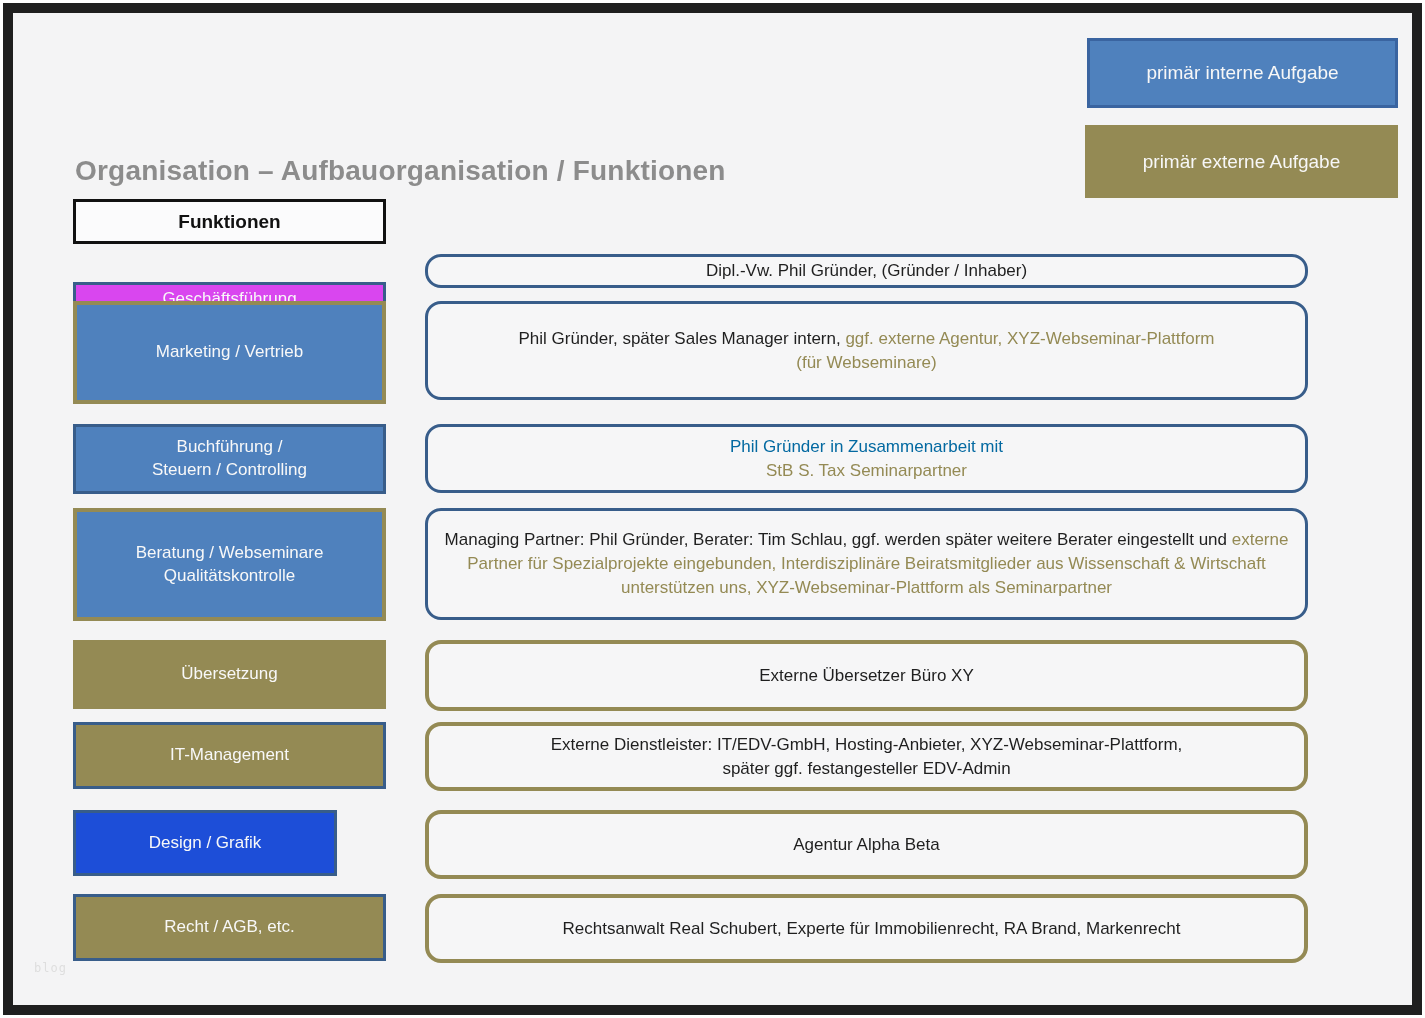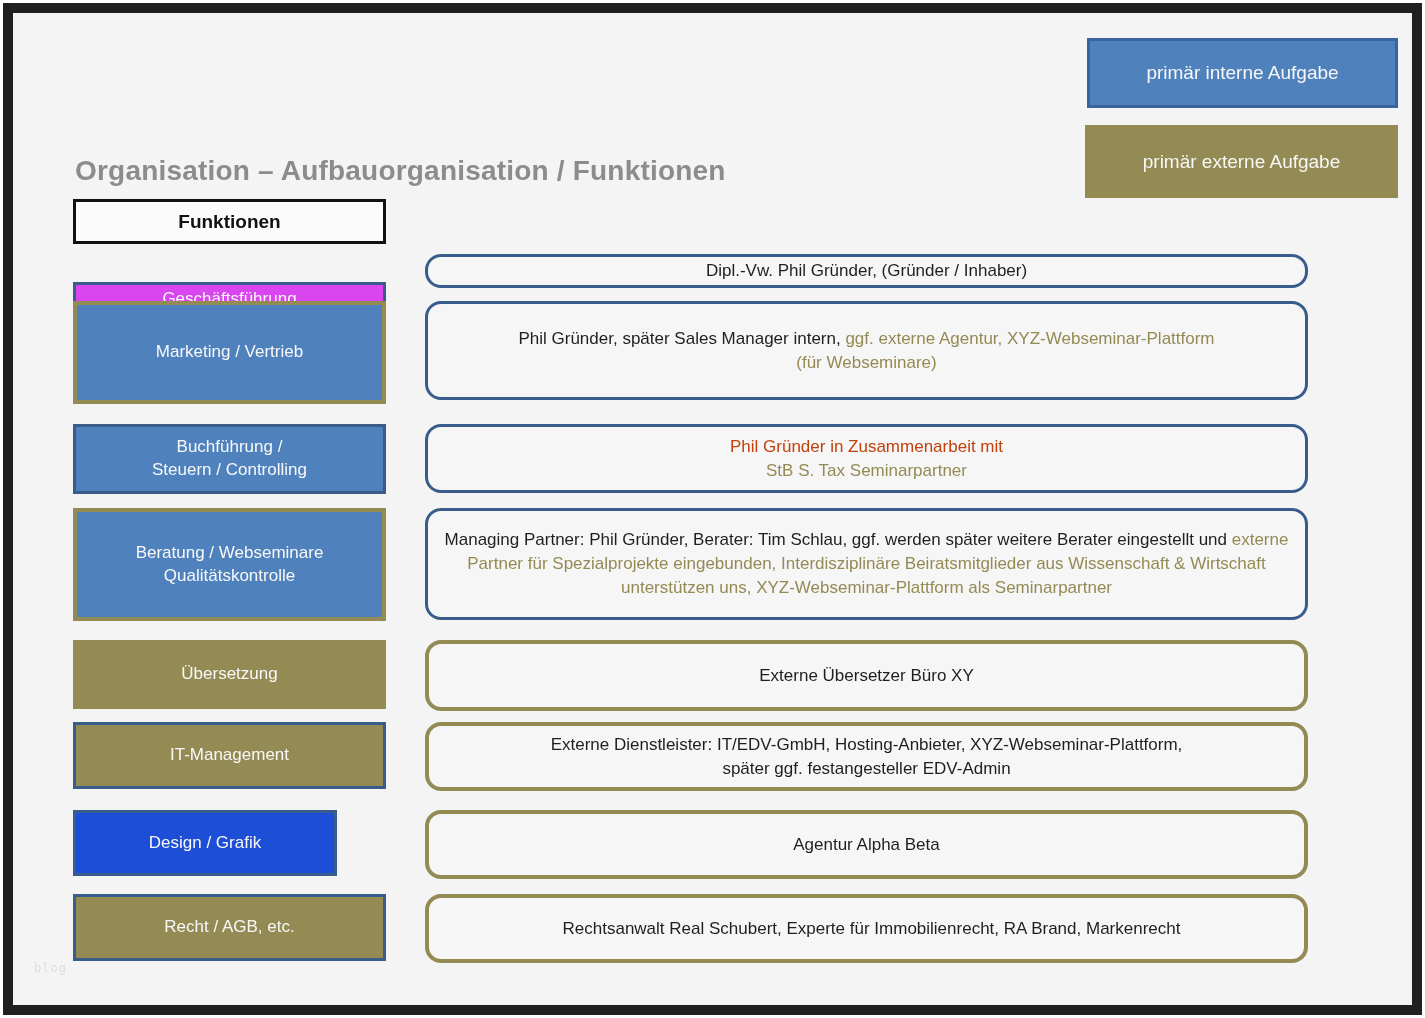--- a/index.html
+++ b/index.html
@@ -70,21 +70,21 @@
       <div class="abs person-box" style="left: 425px; top: 254px; width: 883px; height: 34px; border: 3px solid rgb(56, 93, 138);">
         <div class="inner"><span style="color: rgb(31, 31, 31);">Dipl.-Vw. Phil Gründer, (Gründer / Inhaber)</span></div>
       </div>
       <div class="abs fn-box" style="left: 73px; top: 301px; width: 313px; height: 103px; background: rgb(79, 129, 189); border: 4px solid rgb(148, 138, 84); justify-content: center;"><span>Marketing / Vertrieb</span></div>
       <div class="abs person-box" style="left: 425px; top: 301px; width: 883px; height: 99px; border: 3px solid rgb(56, 93, 138);">
         <div class="inner"><span style="color: rgb(31, 31, 31);">Phil Gründer, später Sales Manager intern, </span><span style="color: rgb(148, 138, 84);">ggf. externe Agentur, XYZ-Webseminar-Plattform</span><br><span style="color: rgb(148, 138, 84);">(für Webseminare)</span></div>
       </div>
       <div class="abs fn-box" style="left: 73px; top: 424px; width: 313px; height: 70px; background: rgb(79, 129, 189); border: 3px solid rgb(56, 93, 138);"><span>Buchführung /
 Steuern / Controlling</span></div>
       <div class="abs person-box" style="left: 425px; top: 424px; width: 883px; height: 69px; border: 3px solid rgb(56, 93, 138);">
-        <div class="inner"><span style="color: #c2410c;">Phil Gründer in Zusammenarbeit mit</span><br><span style="color: rgb(148, 138, 84);">StB S. Tax Seminarpartner</span></div>
+        <div class="inner"><span style="color: #0369a1;">Phil Gründer in Zusammenarbeit mit</span><br><span style="color: rgb(148, 138, 84);">StB S. Tax Seminarpartner</span></div>
       </div>
       <div class="abs fn-box" style="left: 73px; top: 508px; width: 313px; height: 113px; background: rgb(79, 129, 189); border: 4px solid rgb(148, 138, 84);"><span>Beratung / Webseminare
 Qualitätskontrolle</span></div>
       <div class="abs person-box" style="left: 425px; top: 508px; width: 883px; height: 112px; border: 3px solid rgb(56, 93, 138);">
         <div class="inner"><span style="color: rgb(31, 31, 31);">Managing Partner: Phil Gründer, Berater: Tim Schlau, ggf. werden später weitere Berater eingestellt und </span><span style="color: rgb(148, 138, 84);">externe Partner für Spezialprojekte eingebunden, Interdisziplinäre Beiratsmitglieder aus Wissenschaft &amp; Wirtschaft unterstützen uns, XYZ-Webseminar-Plattform als Seminarpartner</span></div>
       </div>
       <div class="abs fn-box" style="left: 73px; top: 640px; width: 313px; height: 69px; background: rgb(148, 138, 84); border: 4px solid rgb(148, 138, 84);"><span>Übersetzung</span></div>
       <div class="abs person-box" style="left: 425px; top: 640px; width: 883px; height: 71px; border: 4px solid rgb(148, 138, 84);">
         <div class="inner"><span style="color: rgb(31, 31, 31);">Externe Übersetzer Büro XY</span></div>
       </div>

